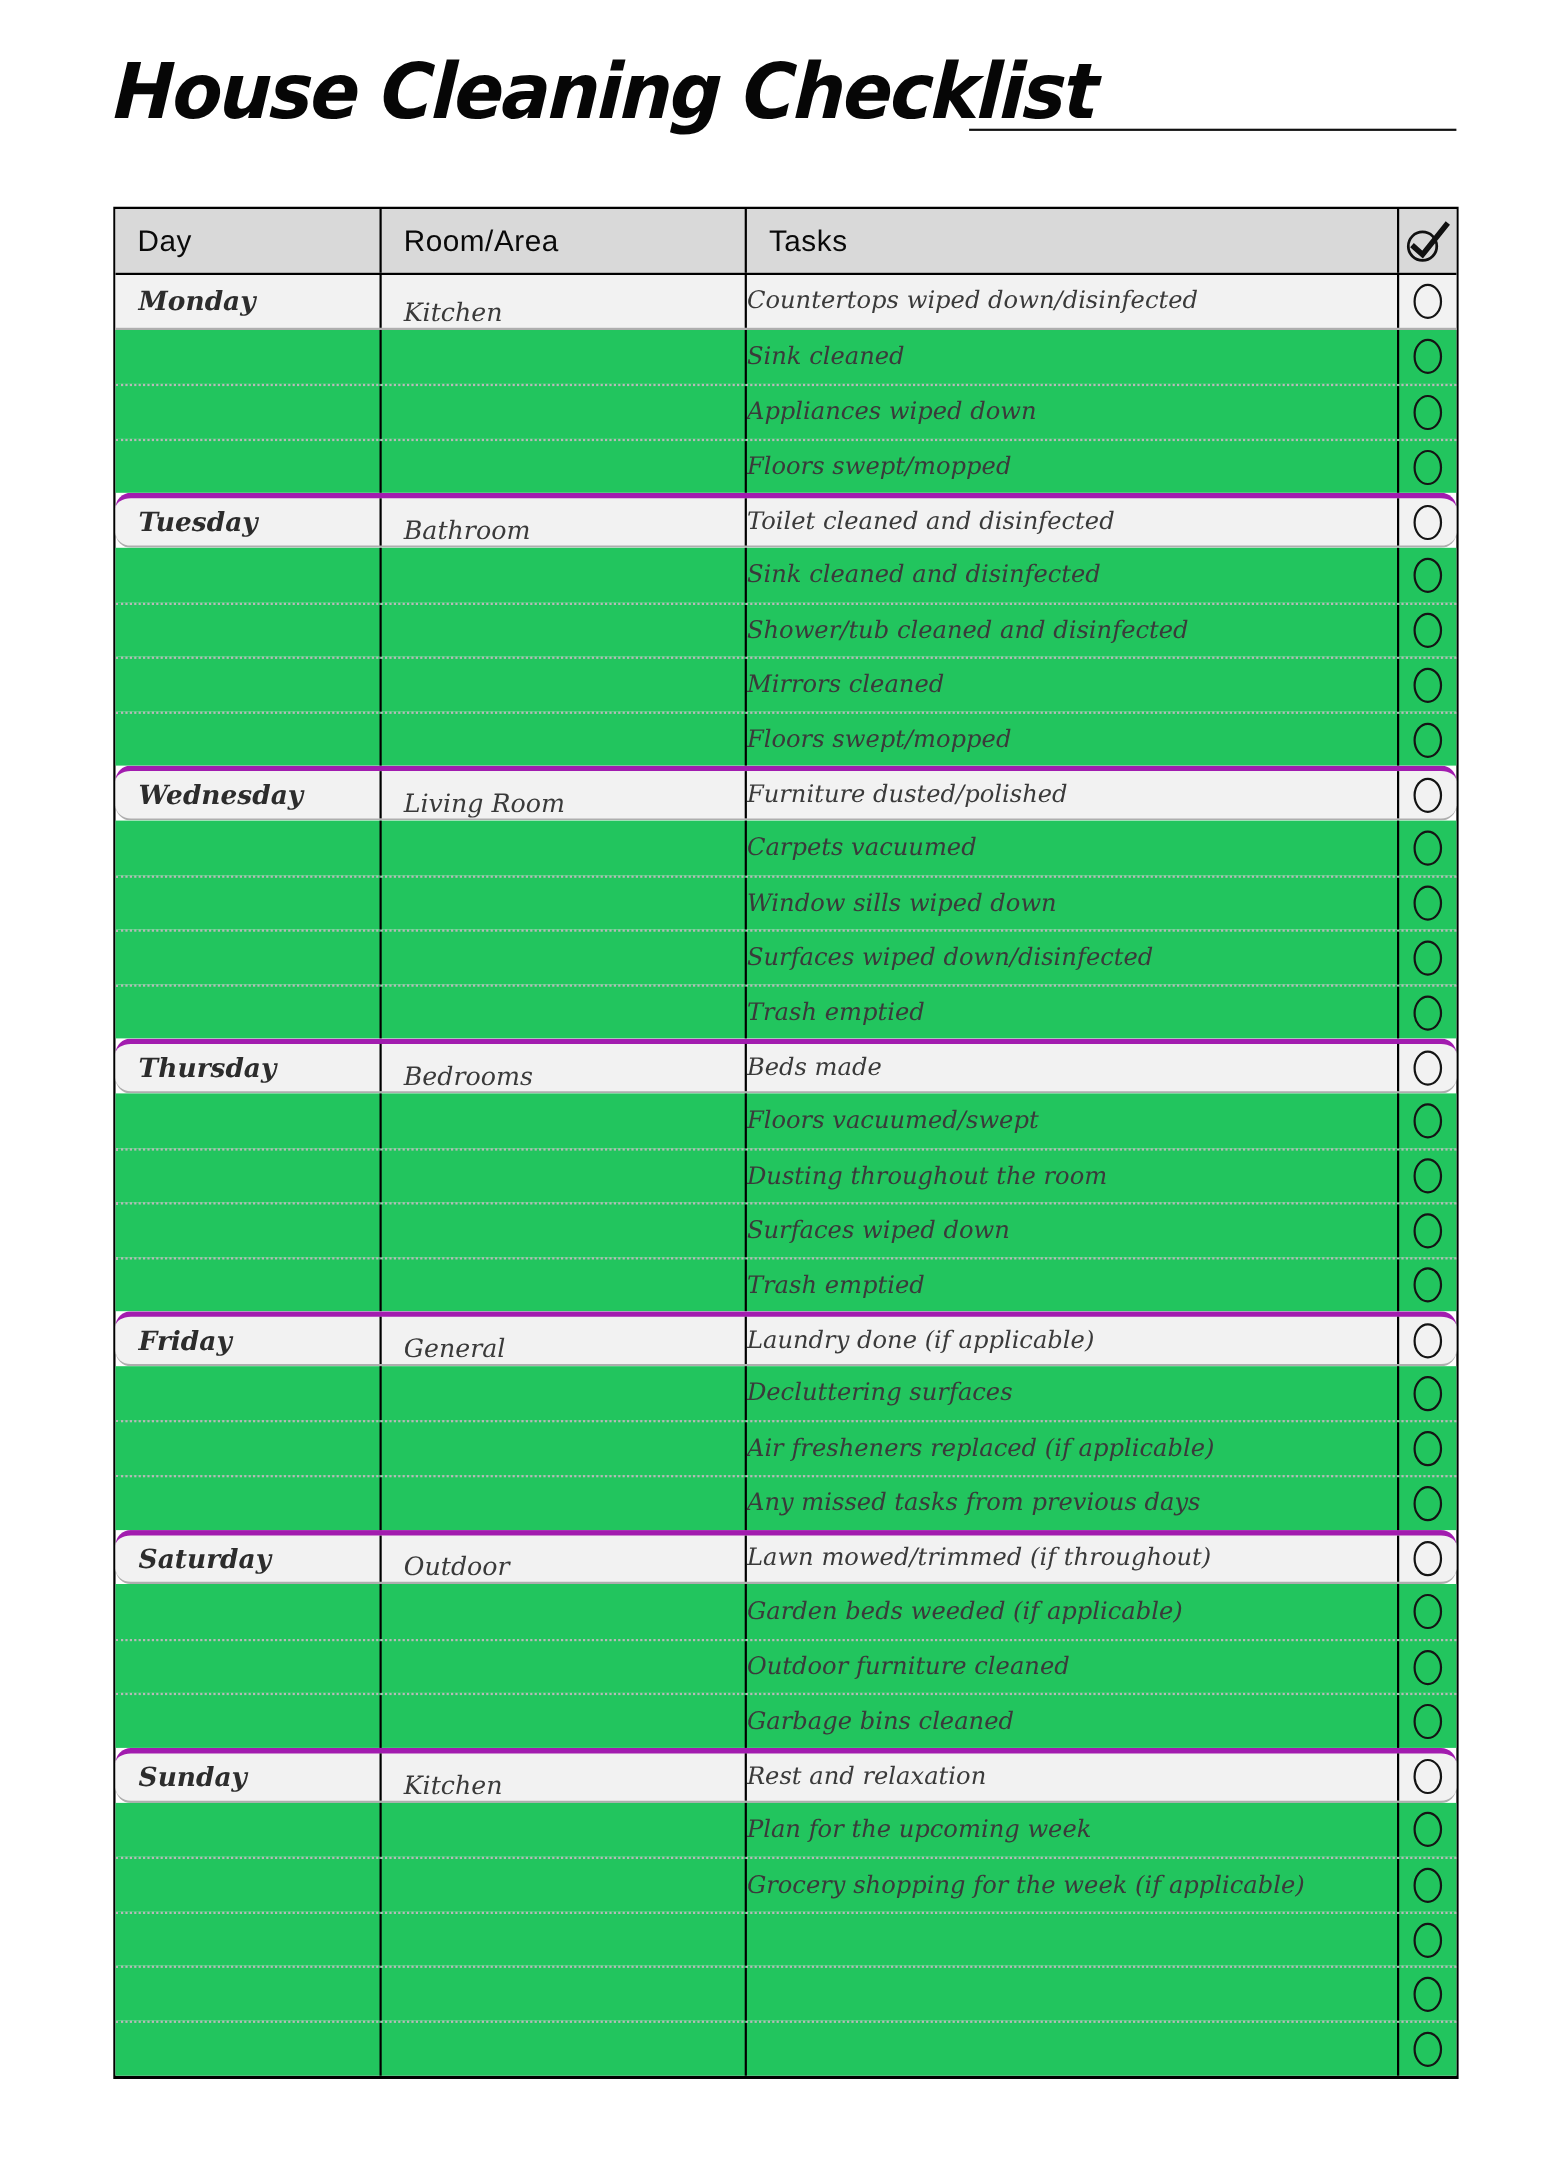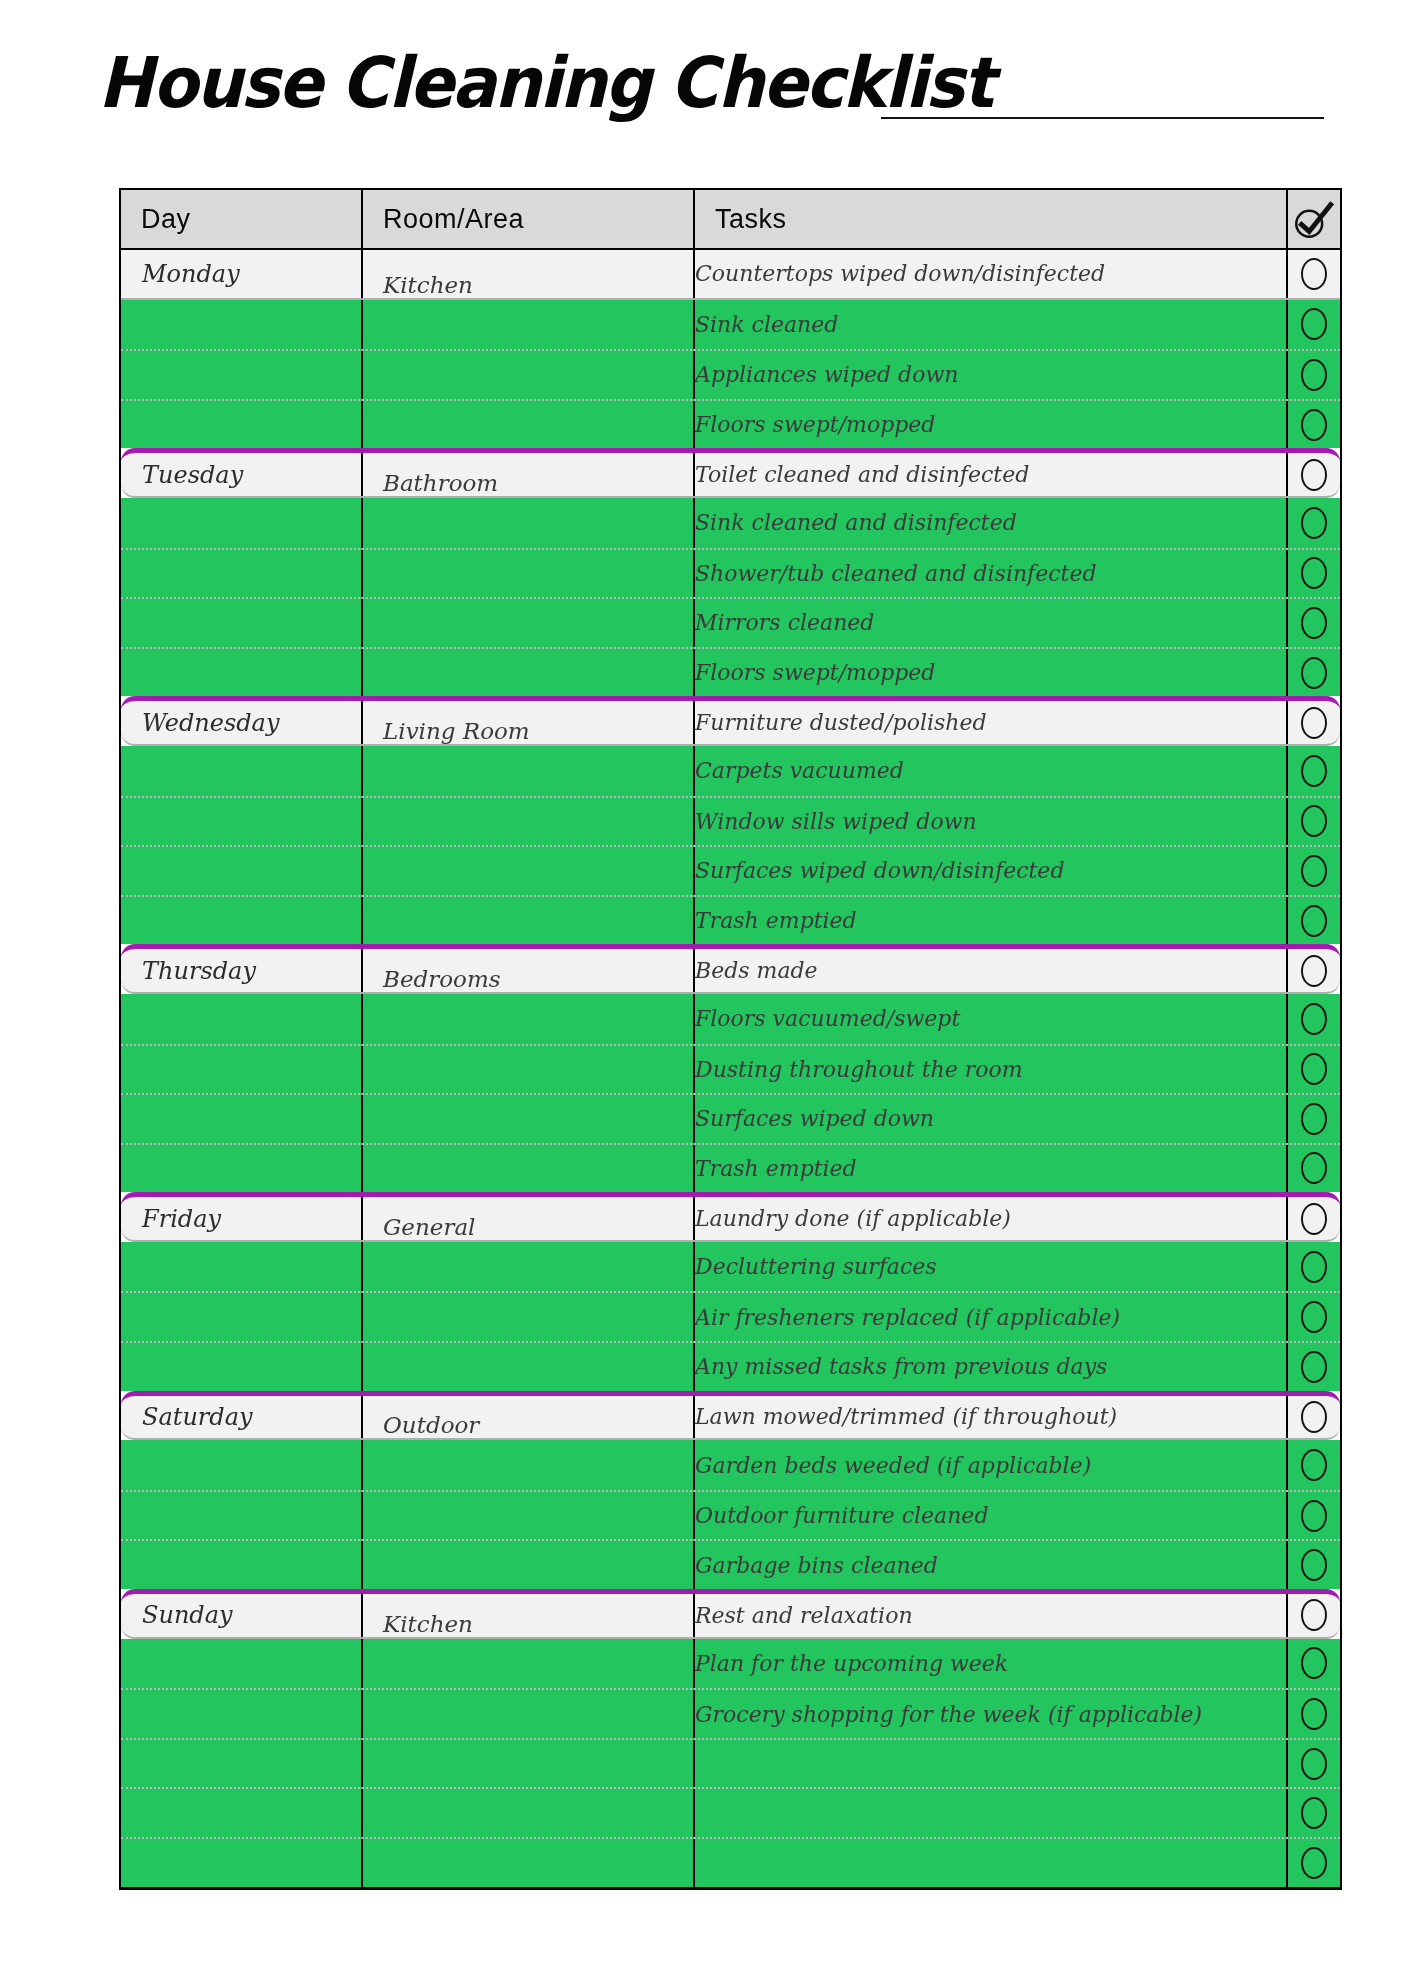--- a/index.html
+++ b/index.html
@@ -32,21 +32,21 @@
     position: absolute;
     left: 881px;
     top: 117px;
     width: 443px;
     border-top: 2.5px solid #111111;
   }
 
   
   .sheet-table {
     position: absolute;
-    left: 119px;
+    left: 103px;
     top: 188px;
     width: 1223px;
     border: 2px solid #000000;
     border-bottom-width: 3px;
     background: #ffffff;
   }
   .hrow, .row {
     display: grid;
     grid-template-columns: 242px 332px 593px 1fr;
   }
@@ -80,21 +80,21 @@
   }
   .hcell:last-child { border-right: none; justify-content: center; padding-left: 0; }
 
   
   .script {
     font-family: "DejaVu Serif", serif;
     font-style: italic;
     color: #3a3a3a;
     white-space: nowrap;
   }
-  .cell.day   { padding-left: 21px; }
+  .cell.day   { padding-left: 21px; font-weight: bold; }
   .cell.room  { padding-left: 20px; align-items: flex-end; }
   .cell.task  { }
   .cell.day .script  { font-size: 24px; color: #2c2c2c; }
   .cell.room .script { font-size: 23px; }
   .cell.task .script { font-size: 22px; }
 
   .cell.check { justify-content: center; }
   .circle {
     display: block;
     width: 26px;

